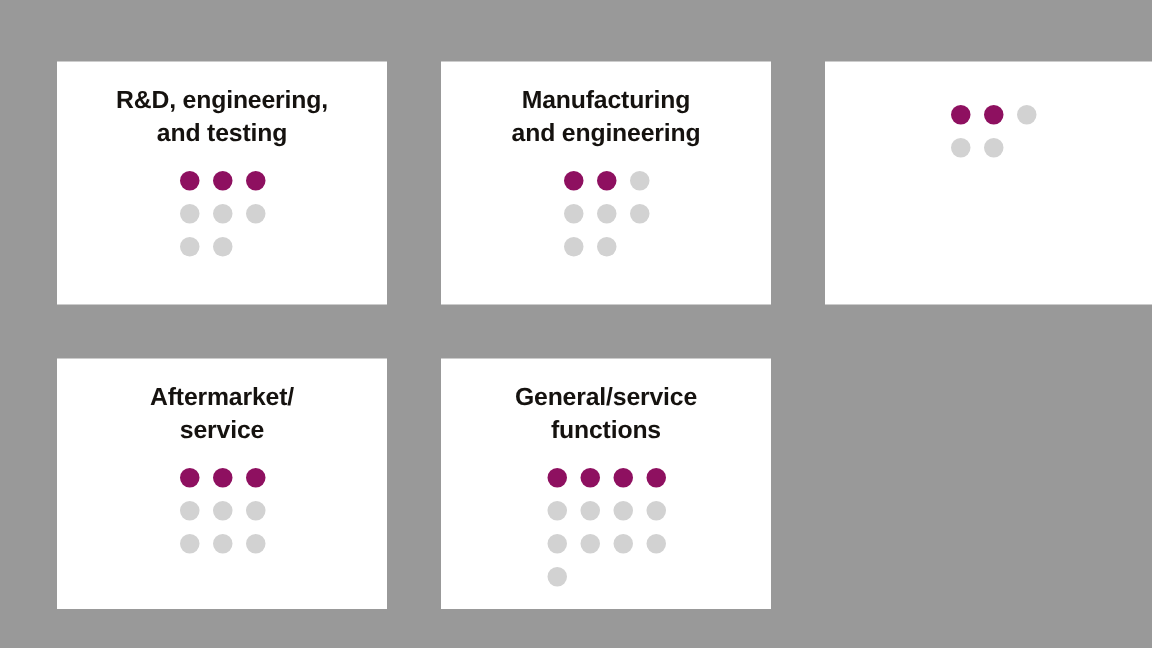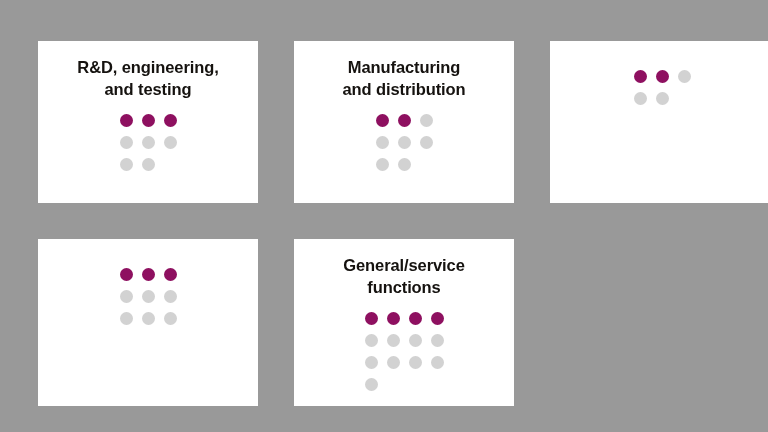--- a/index.html
+++ b/index.html
@@ -100,21 +100,21 @@
             <span class="dot empty"></span>
           </div>
           <div class="dot-row">
             <span class="dot empty"></span>
             <span class="dot empty"></span>
           </div>
         </div>
       </div>
       <div class="card">
         <div class="card-title">Manufacturing
-and distribution</div>
+and engineering</div>
         <div class="dot-grid">
           <div class="dot-row">
             <span class="dot filled"></span>
             <span class="dot filled"></span>
             <span class="dot empty"></span>
           </div>
           <div class="dot-row">
             <span class="dot empty"></span>
             <span class="dot empty"></span>
             <span class="dot empty"></span>
@@ -132,20 +132,22 @@
             <span class="dot filled"></span>
             <span class="dot empty"></span>
           </div>
           <div class="dot-row">
             <span class="dot empty"></span>
             <span class="dot empty"></span>
           </div>
         </div>
       </div>
       <div class="card">
+        <div class="card-title">Aftermarket/
+service</div>
         <div class="dot-grid">
           <div class="dot-row">
             <span class="dot filled"></span>
             <span class="dot filled"></span>
             <span class="dot filled"></span>
           </div>
           <div class="dot-row">
             <span class="dot empty"></span>
             <span class="dot empty"></span>
             <span class="dot empty"></span>

